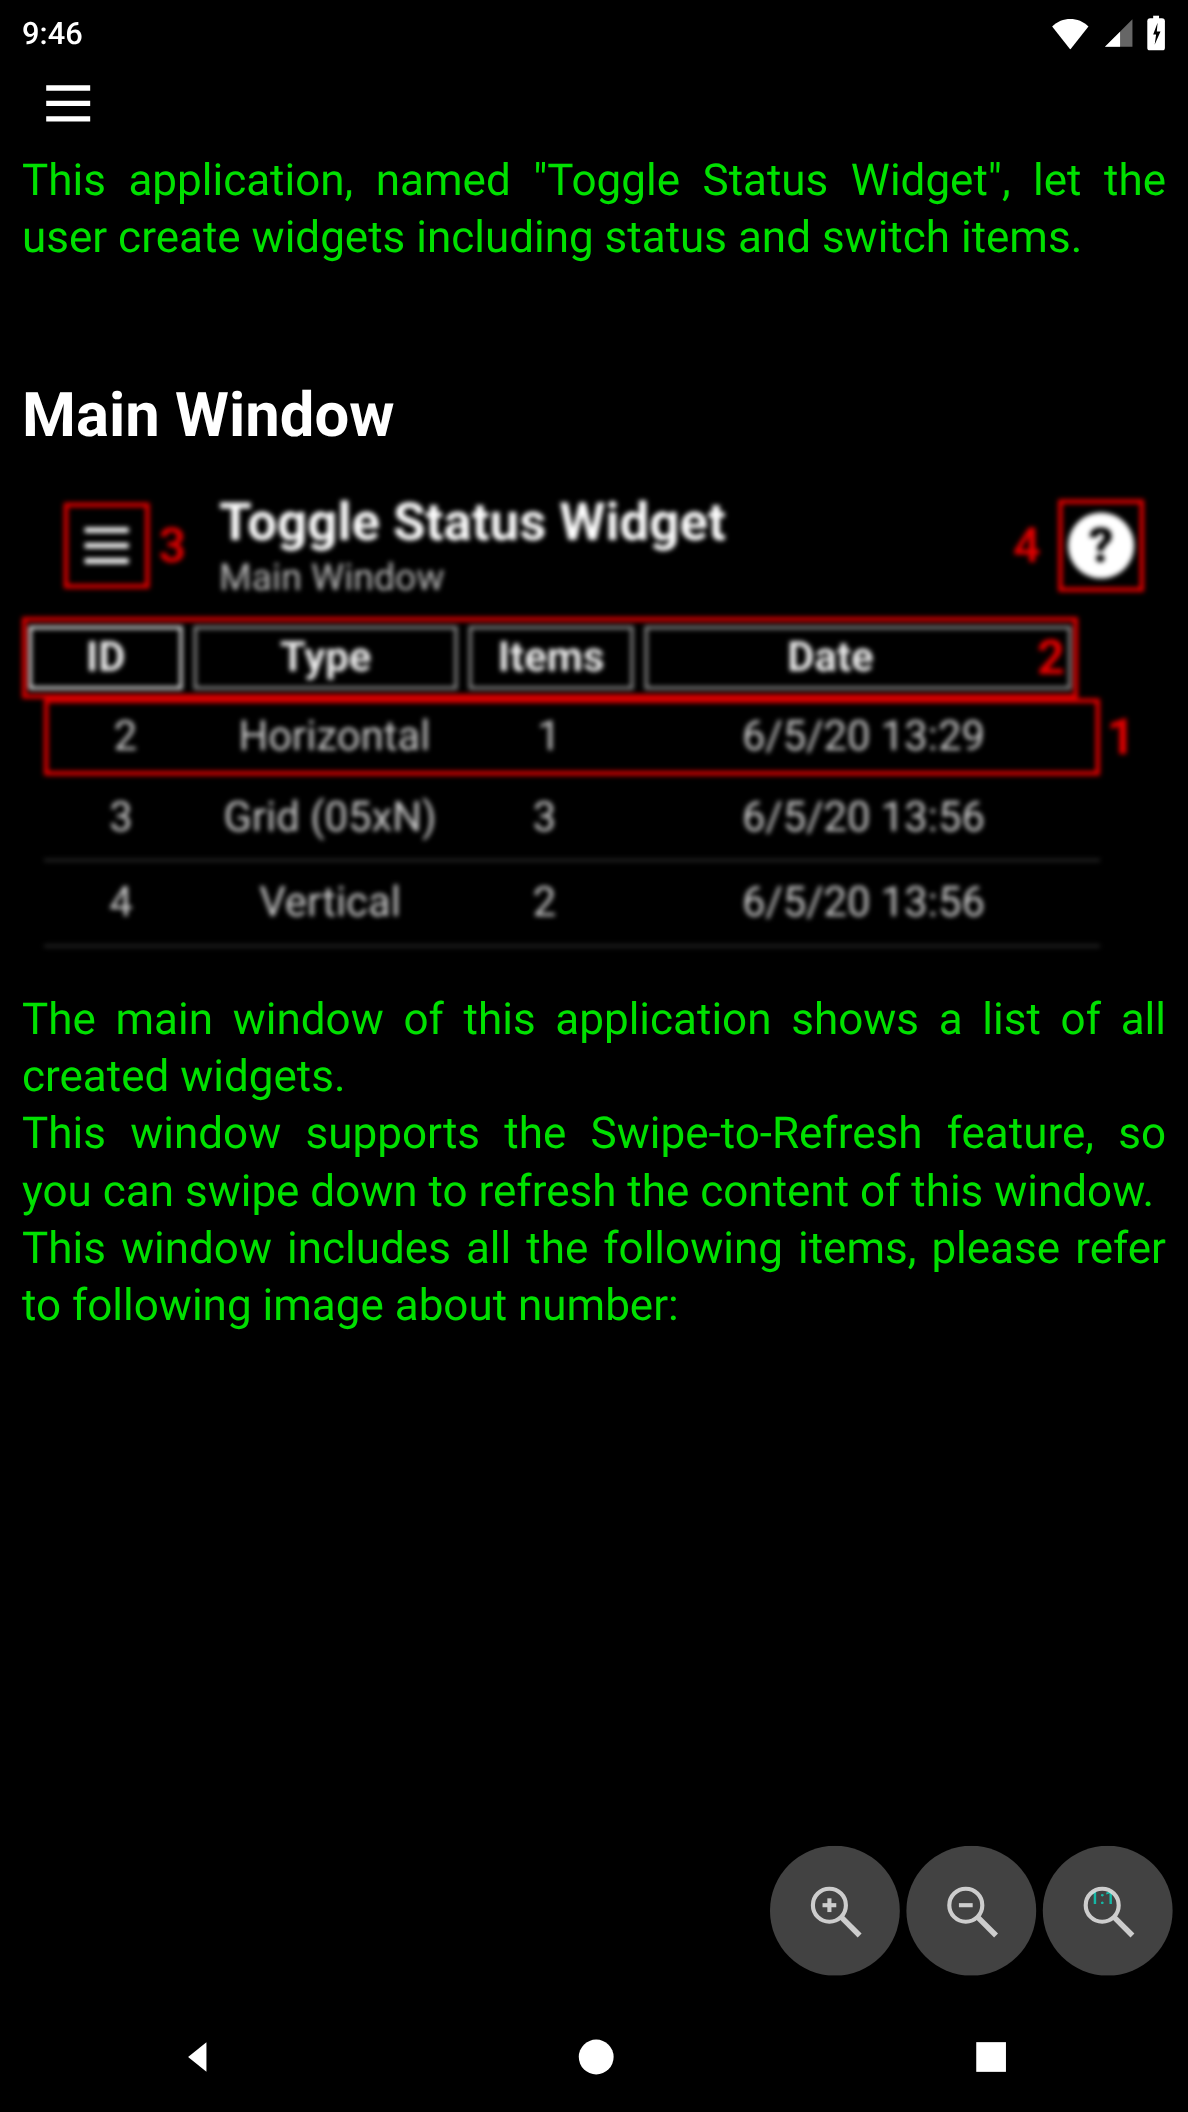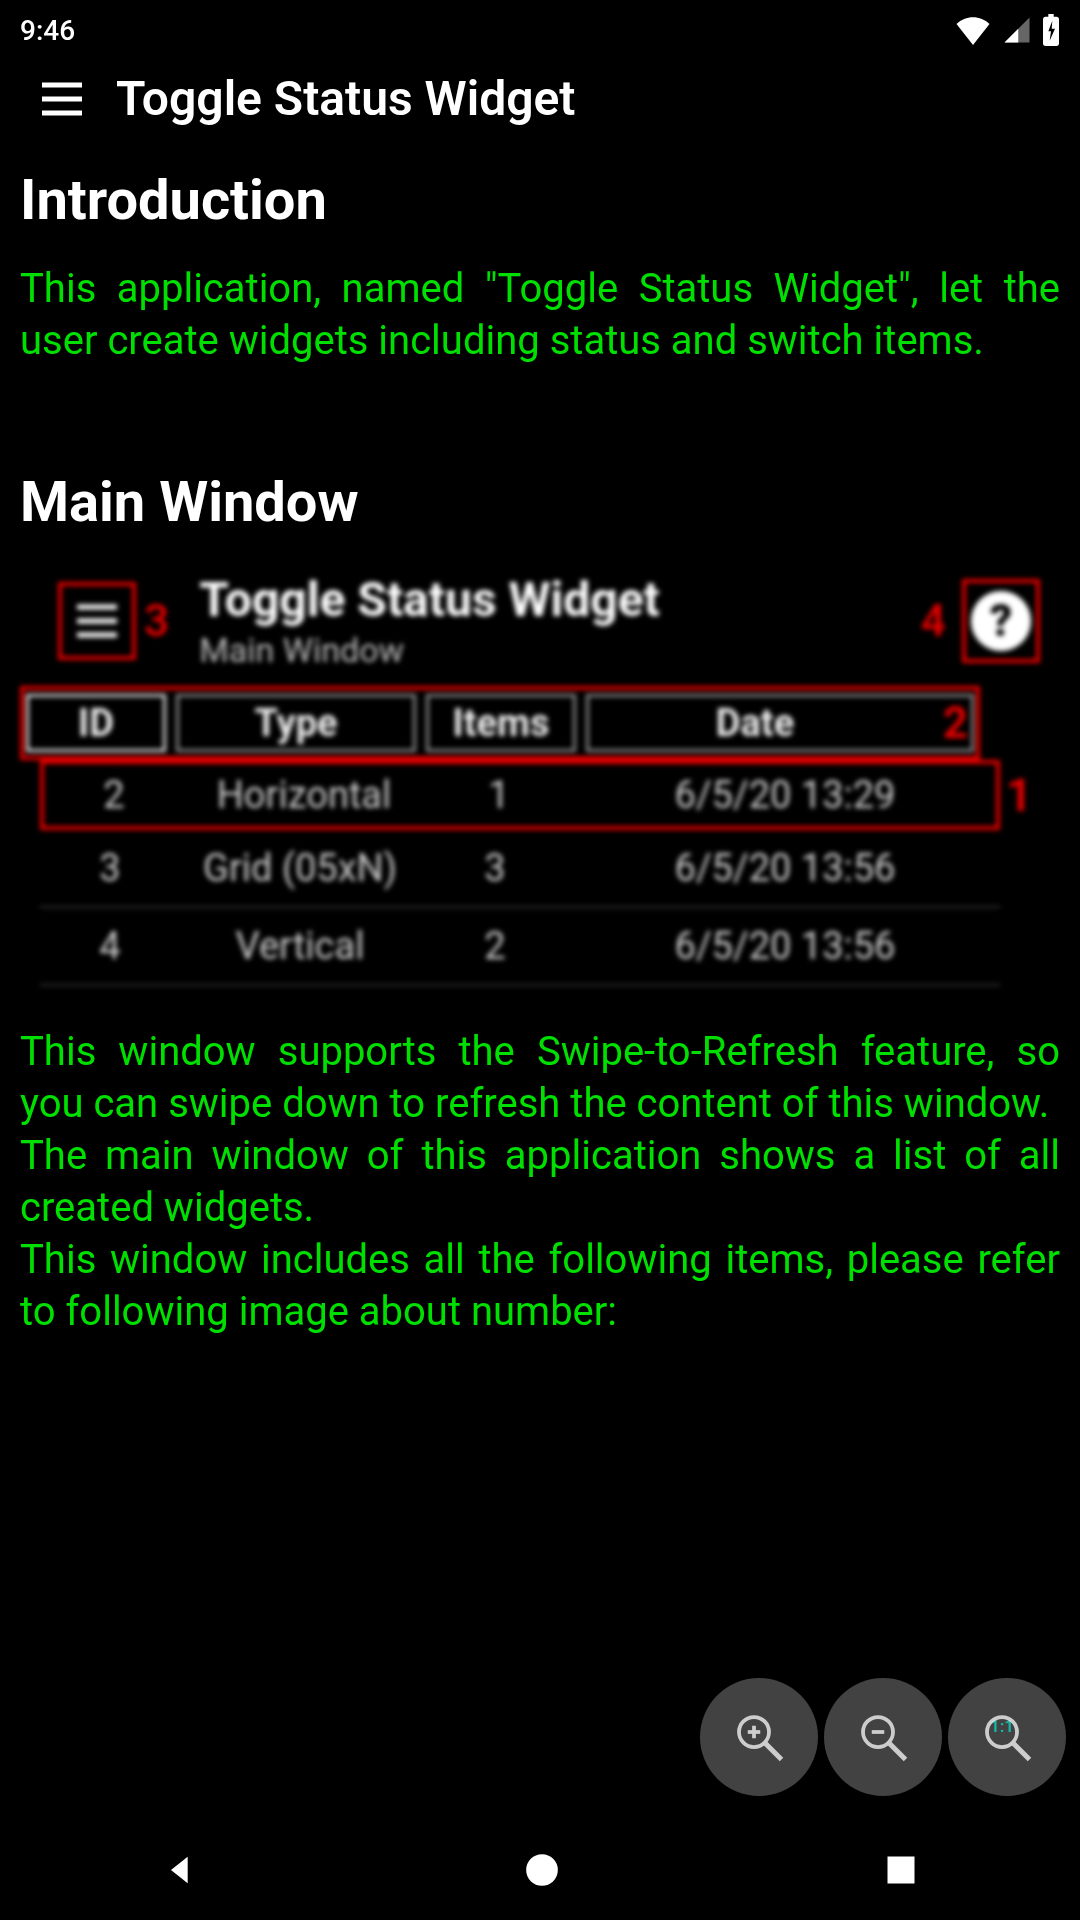--- a/index.html
+++ b/index.html
@@ -200,27 +200,25 @@
   </div>
 </div>
 
 <div class="app-bar">
   <div class="hamburger-icon">
     <svg width="48" height="48" viewBox="0 0 24 24">
         <path stroke="#fff" stroke-width="2.4" d="M2 5 H22 M2 12 H22 M2 19 H22"></path>
       </svg>
   </div>
   <div class="app-titles">
-    <span class="app-title">Toggle Status Widget</span>
   </div>
 </div>
 
 <div class="content">
 
-  <h2 class="section-heading">Introduction</h2>
 
   <p class="green">This application, named "Toggle Status Widget", let the user create widgets including status and switch items.</p>
 
   <h2 class="section-heading mainwin">Main Window</h2>
 
   <div class="embedded">
 
     <div class="emb-appbar">
       <div class="emb-hamburger-box">
         <svg viewBox="0 0 24 24">
@@ -271,22 +269,22 @@
       <div class="emb-row">
         <span class="c-id">4</span>
         <span class="c-type">Vertical</span>
         <span class="c-items">2</span>
         <span class="c-date">6/5/20 13:56</span>
       </div>
     </div>
 
   </div>
 
+  <p class="green">The main window of this application shows a list of all created widgets.</p>
   <p class="green">This window supports the Swipe-to-Refresh feature, so you can swipe down to refresh the content of this window.</p>
-  <p class="green">The main window of this application shows a list of all created widgets.</p>
   <p class="green">This window includes all the following items, please refer to following image about number:</p>
 
 </div>
 
 <div class="fab-row">
   <div class="fab">
     <svg width="60" height="60" viewBox="0 0 48 48">
       <circle cx="20" cy="20" r="12" stroke="#ddd" stroke-width="3" fill="none"></circle>
       <line x1="29" y1="29" x2="42" y2="42" stroke="#ddd" stroke-width="4"></line>
       <line x1="15" y1="20" x2="25" y2="20" stroke="#ddd" stroke-width="3"></line>

